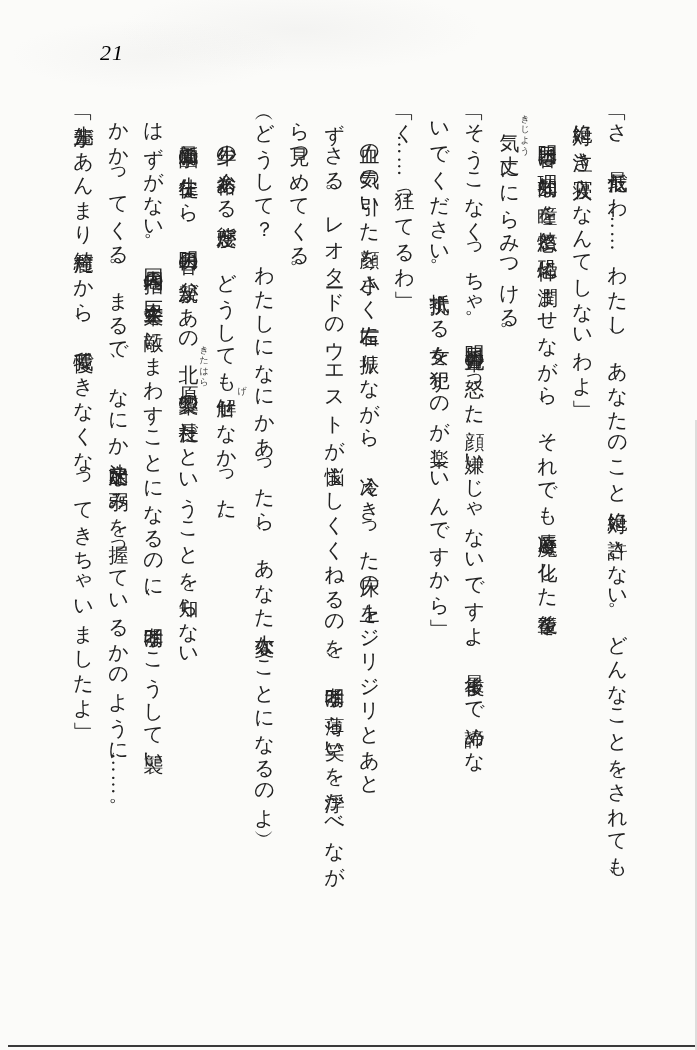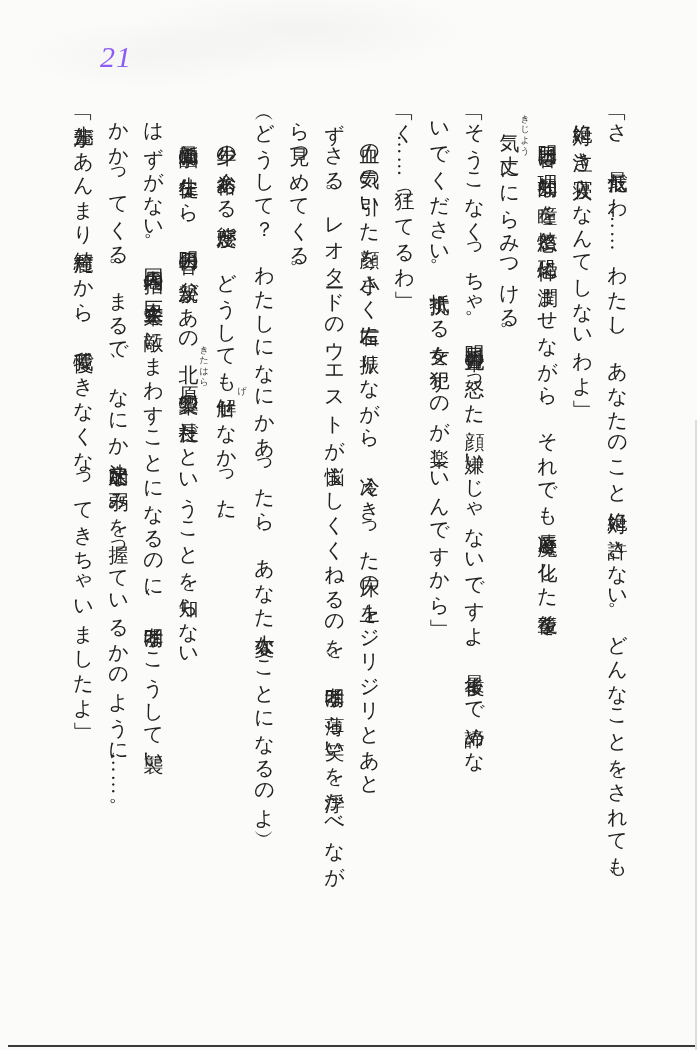--- a/index.html
+++ b/index.html
@@ -15,24 +15,24 @@
       radial-gradient(ellipse 260px 60px at 300px 30px, rgba(190,190,190,0.12), rgba(0,0,0,0) 70%),
       radial-gradient(ellipse 200px 50px at 150px 55px, rgba(190,190,190,0.10), rgba(0,0,0,0) 70%),
       #fbfbf9;
     font-family: "Liberation Serif", "DejaVu Serif", serif;
     color: #242424;
   }
   .page-number {
     position: absolute;
     top: 40px;
     left: 100px;
-    font-size: 30px;
+    font-size: 22px;
     font-style: italic;
     letter-spacing: 1px;
-    color: #8b5cf6;
+    color: #000000;
     font-family: Liberation Serif, serif;
   }
   .text-block {
     position: absolute;
     top: 108px;
     right: 62px;
     height: 848px;
     writing-mode: vertical-rl;
     text-orientation: mixed;
     font-size: 20px;

